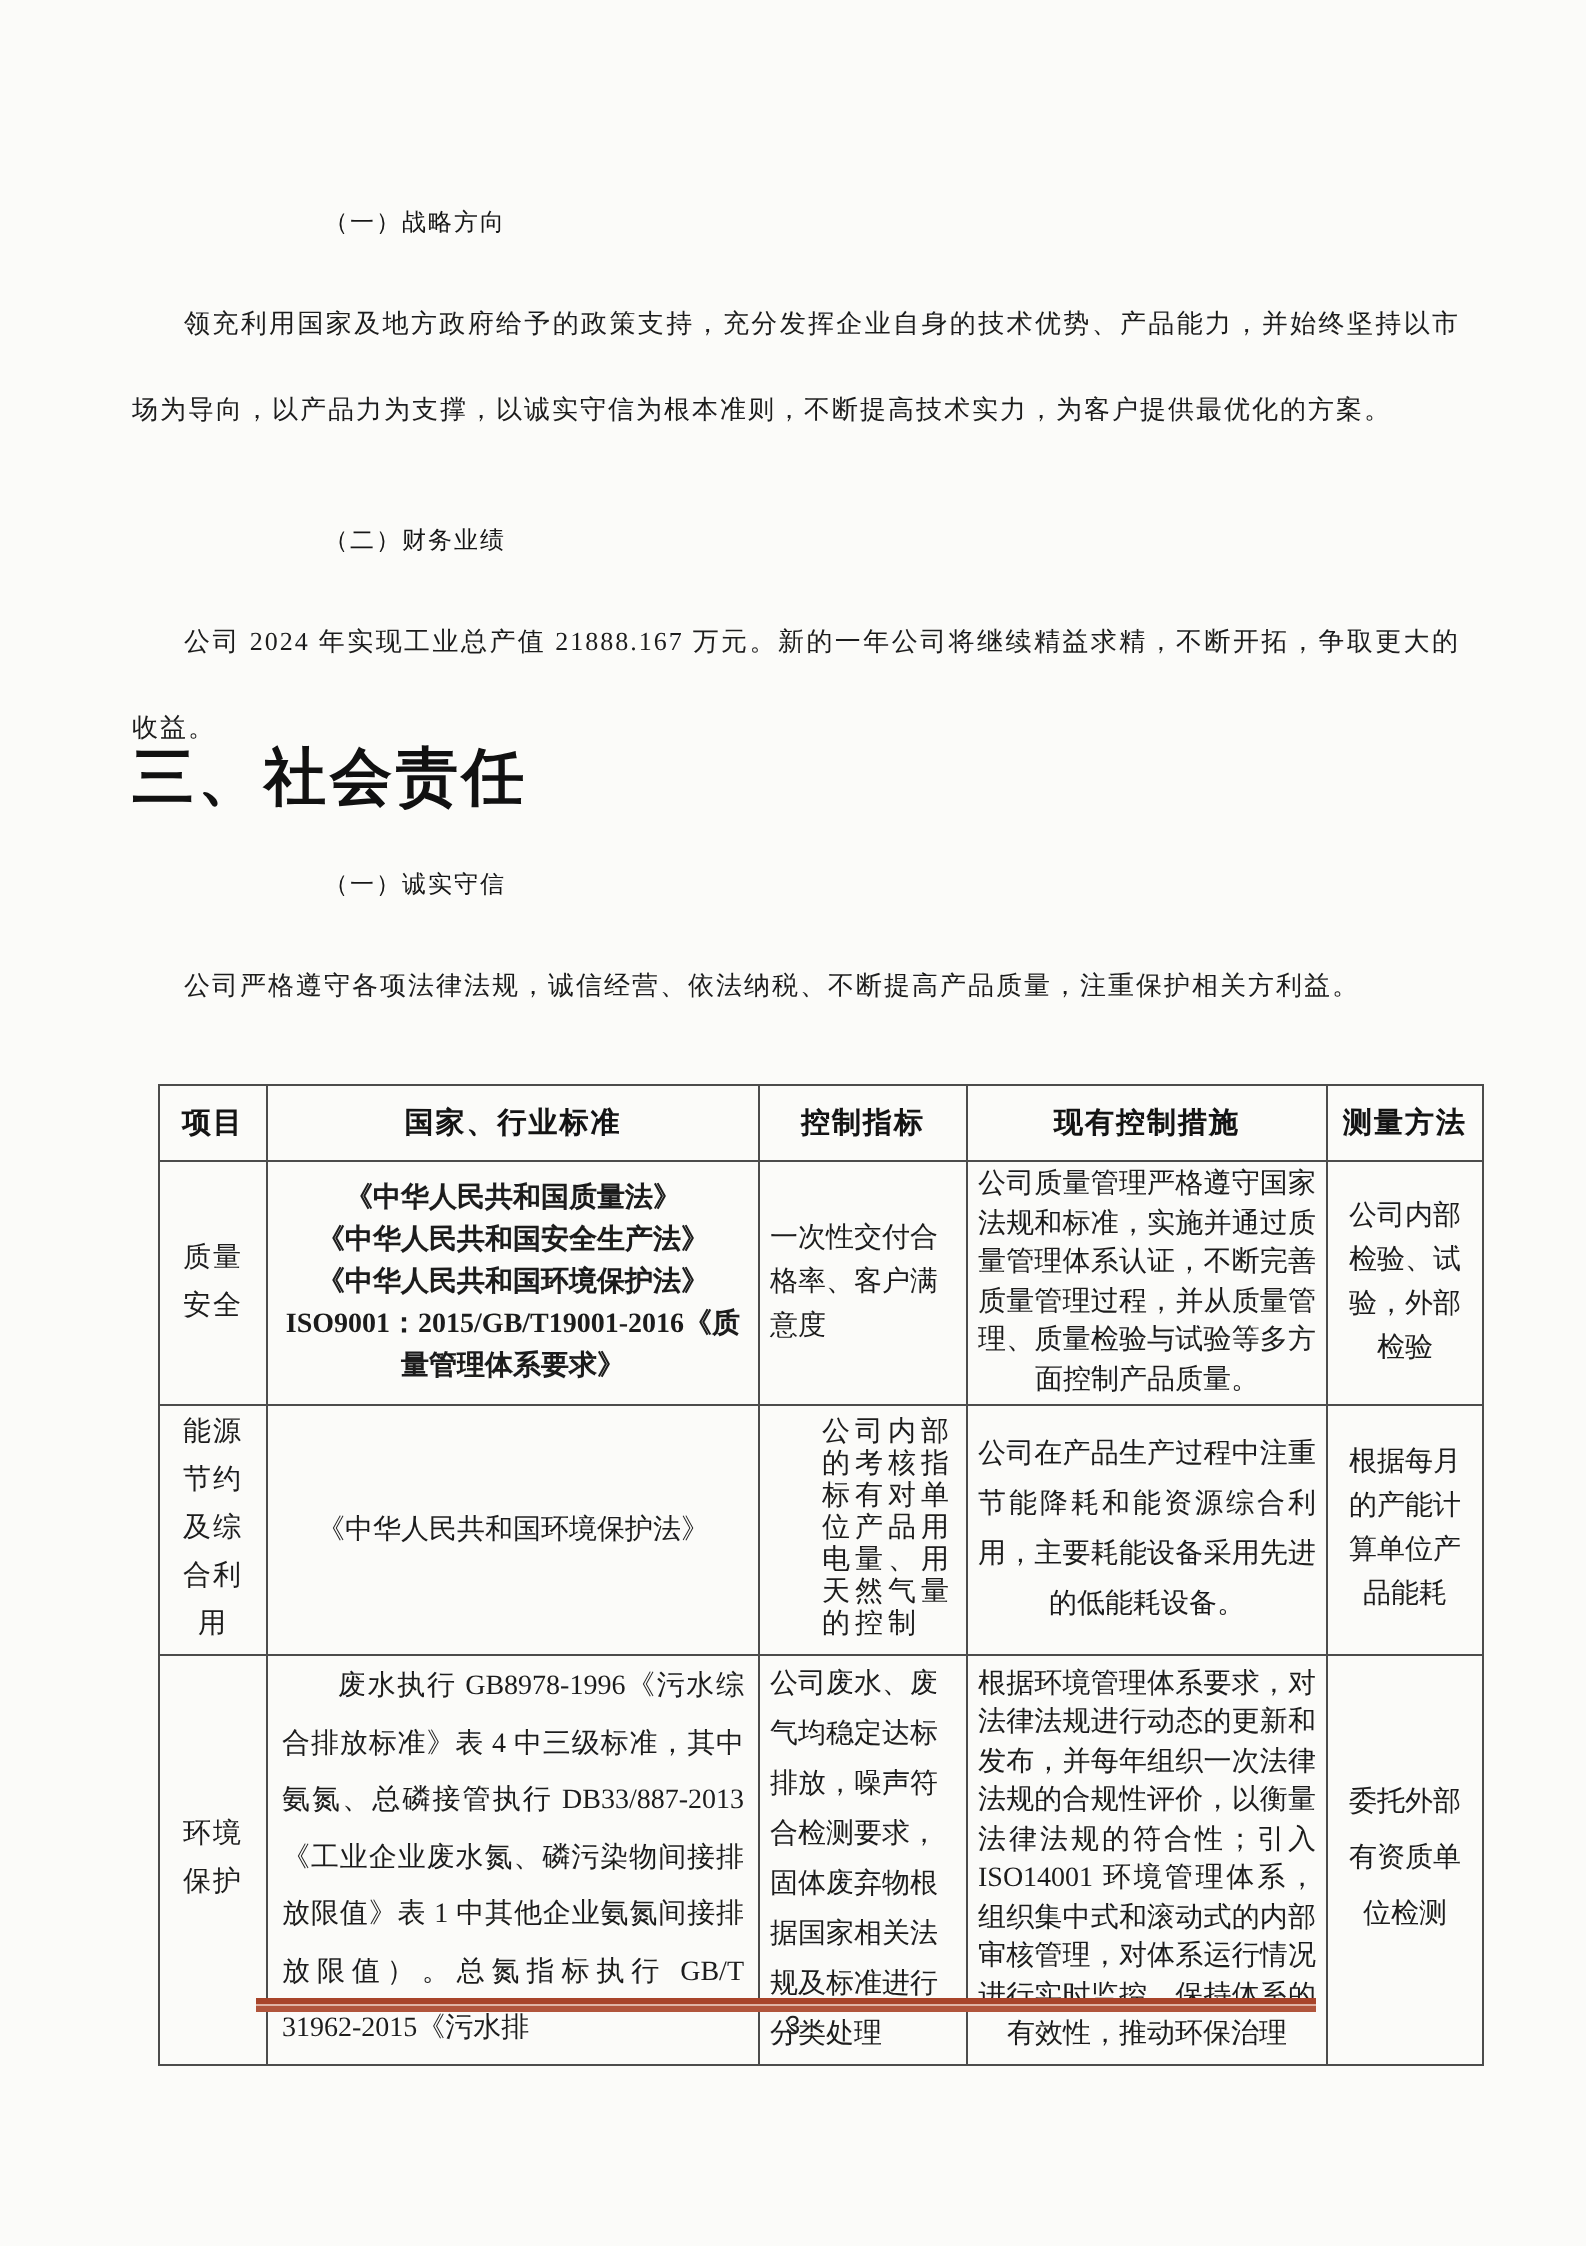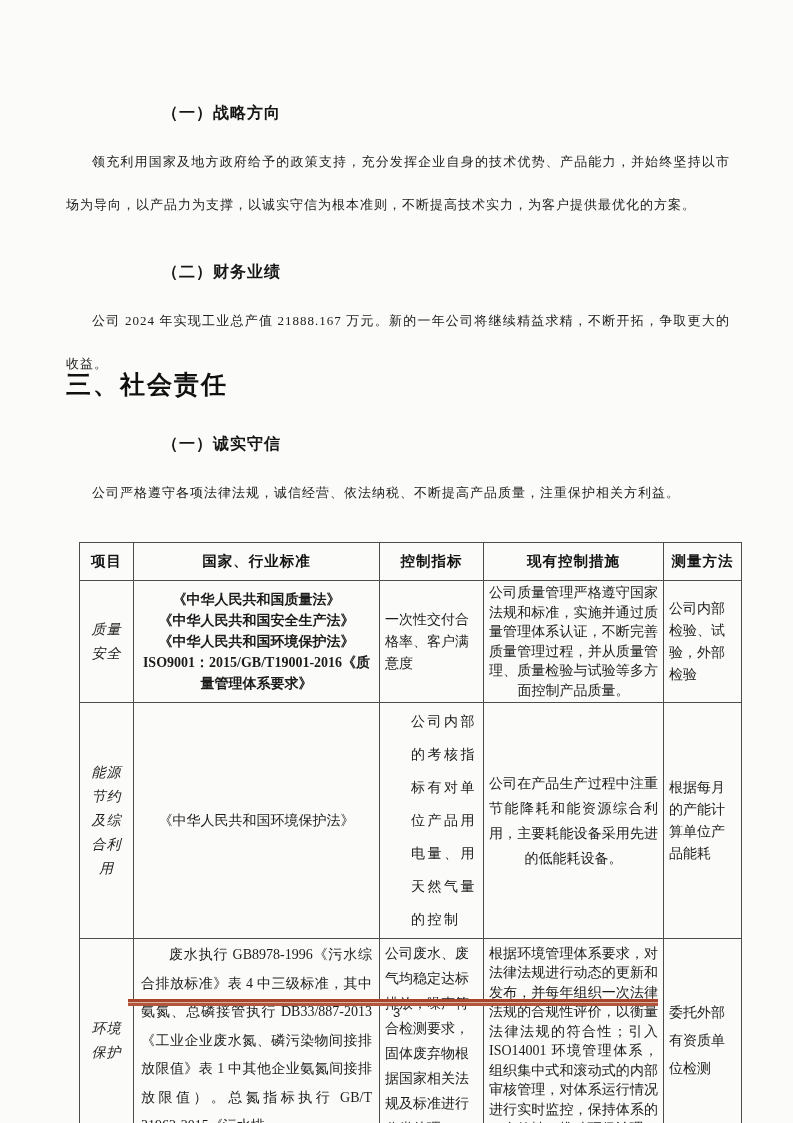--- a/index.html
+++ b/index.html
@@ -10,30 +10,30 @@
     color:#1f1f1f;
     position:relative;
     overflow:hidden;
   }
   .abs { position:absolute; }
 
   
   .sub-heading {
     left:162px;
     font-family:"Liberation Sans","DejaVu Sans",sans-serif;
-    font-weight:bold;
-    font-size:16px;
+    font-weight:normal;
+    font-size:12px;
     letter-spacing:1px;
     color:#161616;
   }
   .main-heading {
     left:66px; top:368px;
     font-family:"Liberation Sans","DejaVu Sans",sans-serif;
     font-weight:bold;
-    font-size:25px;
+    font-size:31px;
     letter-spacing:2px;
     color:#111;
   }
 
   
   .para {
     left:66px; width:664px;
     font-size:13px;
     line-height:43px;
     letter-spacing:1px;
@@ -64,35 +64,35 @@
     font-size:14.5px;
     text-align:center;
     letter-spacing:1px;
     color:#141414;
   }
   tr.hrow   { height:38px; }
   tr.row-1  { height:117px; }
   tr.row-2  { height:113px; }
   tr.row-3  { height:178px; }
 
-  .c-item { text-align:center; line-height:24px; letter-spacing:1px;font-style:italic; }
+  .c-item { text-align:center; line-height:24px; letter-spacing:1px; }
   .c-std  { text-align:center; line-height:21px; }
   .c-std.prewrap { white-space:pre-line;font-weight:bold; }
   .row-3 .c-std {
     text-align:justify; text-indent:2em;
     line-height:28.5px; padding:0 7px;
   }
   .c-ind  { text-align:left; line-height:22px; }
-  .row-2 .c-ind { line-height:33px; letter-spacing:2.5px;padding-left:31px; }
+  .row-2 .c-ind { line-height:16px; letter-spacing:2.5px;padding-left:31px; }
   .row-3 .c-ind { line-height:25px; }
   .c-mea  { text-align:justify; text-align-last:center; padding:1px 7px; }
   .row-1 .c-mea { line-height:19.5px; }
   .row-2 .c-mea { line-height:25px; }
   .row-3 .c-mea { line-height:19.5px; }
-  .c-met  { line-height:22px; }
+  .c-met  { text-align:center; line-height:22px; }
   .row-3 .c-met { line-height:28px; }
 
   
   .footer-rule {
     left:128px; top:999px;
     width:530px; height:7px;
     background:linear-gradient(to bottom,
       #a8442a 0%, #a8442a 42%,
       #dfb2a4 42%, #dfb2a4 56%,
       #b1553c 56%, #b1553c 100%);

